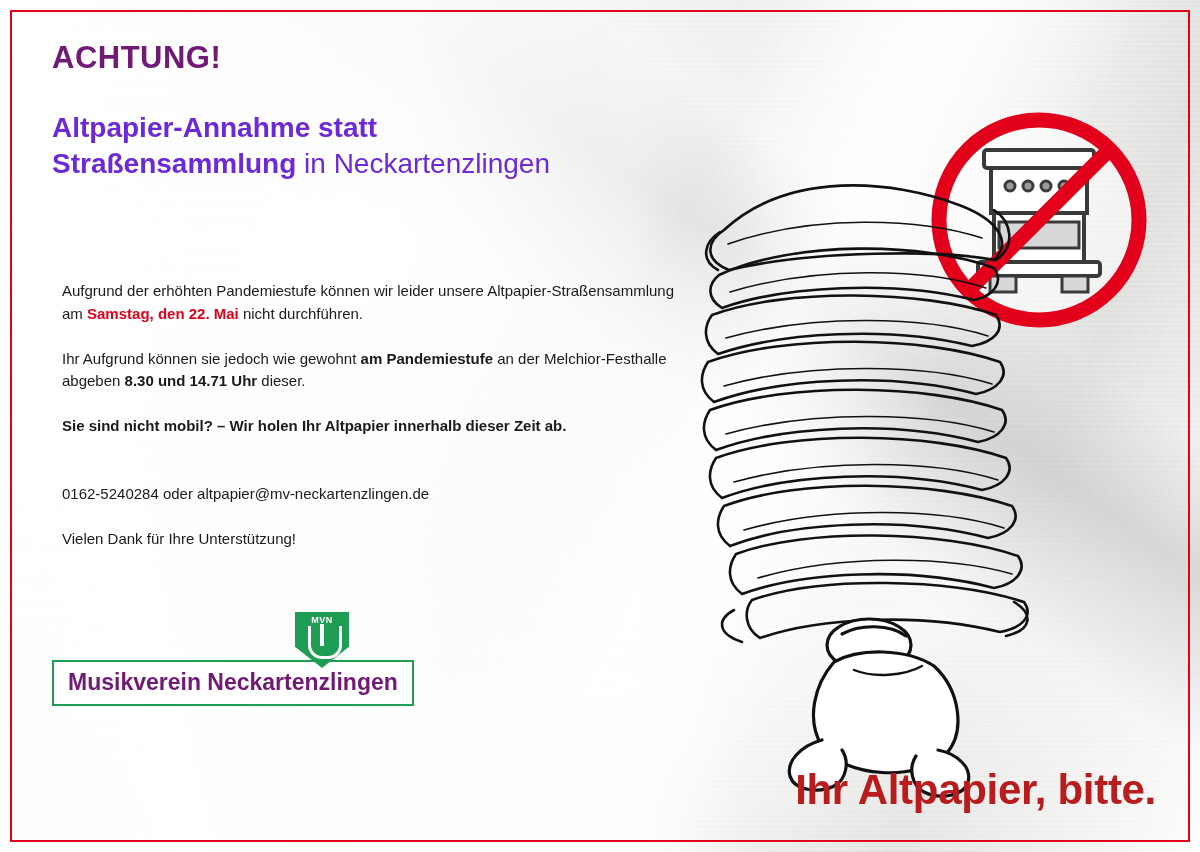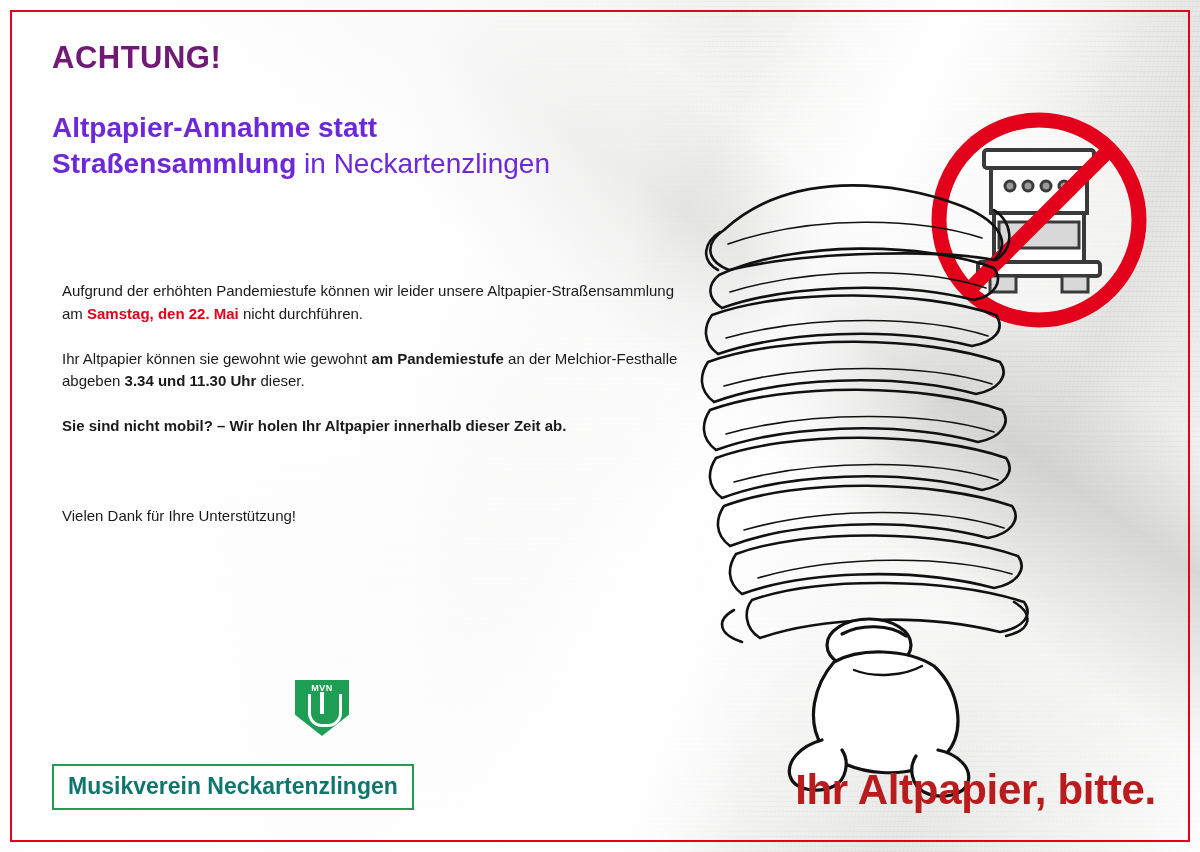--- a/index.html
+++ b/index.html
@@ -102,21 +102,21 @@
     font-weight: bold;
   }
   .para-strong {
     font-weight: bold;
   }
 
   
   .logo-block {
     position: absolute;
     left: 52px;
-    top: 728px;
+    top: 660px;
     width: 380px;
   }
   .logo-emblem {
     position: absolute;
     left: 243px;
     top: -48px;
     width: 54px;
     height: 56px;
   }
   .logo-emblem .shield {
@@ -157,22 +157,21 @@
     height: 22px;
     background: #ffffff;
   }
   .logo-name {
     border: 2px solid #1e9e55;
     background: rgba(255,255,255,0.85);
     display: inline-block;
     padding: 7px 14px 8px 14px;
     font-size: 23px;
     font-weight: bold;
-    color: #0f766e;
-    margin-top: 36px;
+    color: #701a75;
   }
 
   
   .illustration {
     position: absolute;
     right: 36px;
     top: 110px;
     width: 470px;
     height: 700px;
   }
@@ -203,25 +202,26 @@
     <div class="headline">
       <span>Altpapier-Annahme statt</span><br>
       <span>Straßensammlung</span><span class="light"> in Neckartenzlingen</span>
     </div>
 
     <div class="body-copy">
       <p>
         <span>Aufgrund der erhöhten Pandemiestufe können wir leider unsere Altpapier-Straßensammlung am </span><span class="red">Samstag, den 22. Mai</span><span> nicht durchführen.</span>
       </p>
       <p>
-        <span>Ihr Altpapier können sie gewohnt wie gewohnt </span><span class="bold">am Pandemiestufe</span><span> an der Melchior-Festhalle abgeben </span><span class="bold">3.34 und 11.30 Uhr</span><span> dieser.</span>
+        <span>Ihr Aufgrund können sie jedoch wie gewohnt </span><span class="bold">am Pandemiestufe</span><span> an der Melchior-Festhalle abgeben </span><span class="bold">8.30 und 14.71 Uhr</span><span> dieser.</span>
       </p>
       <p class="para-strong">Sie sind nicht mobil? – Wir holen Ihr Altpapier innerhalb dieser Zeit ab.</p>
       <p>
         <br>
+        <span>0162-5240284 oder altpapier@mv-neckartenzlingen.de</span>
       </p>
       <p>Vielen Dank für Ihre Unterstützung!</p>
     </div>
 
     <div class="logo-block">
       <div class="logo-emblem">
         <div class="shield"></div>
         <div class="mvn">MVN</div>
         <div class="lyre"></div>
       </div>

